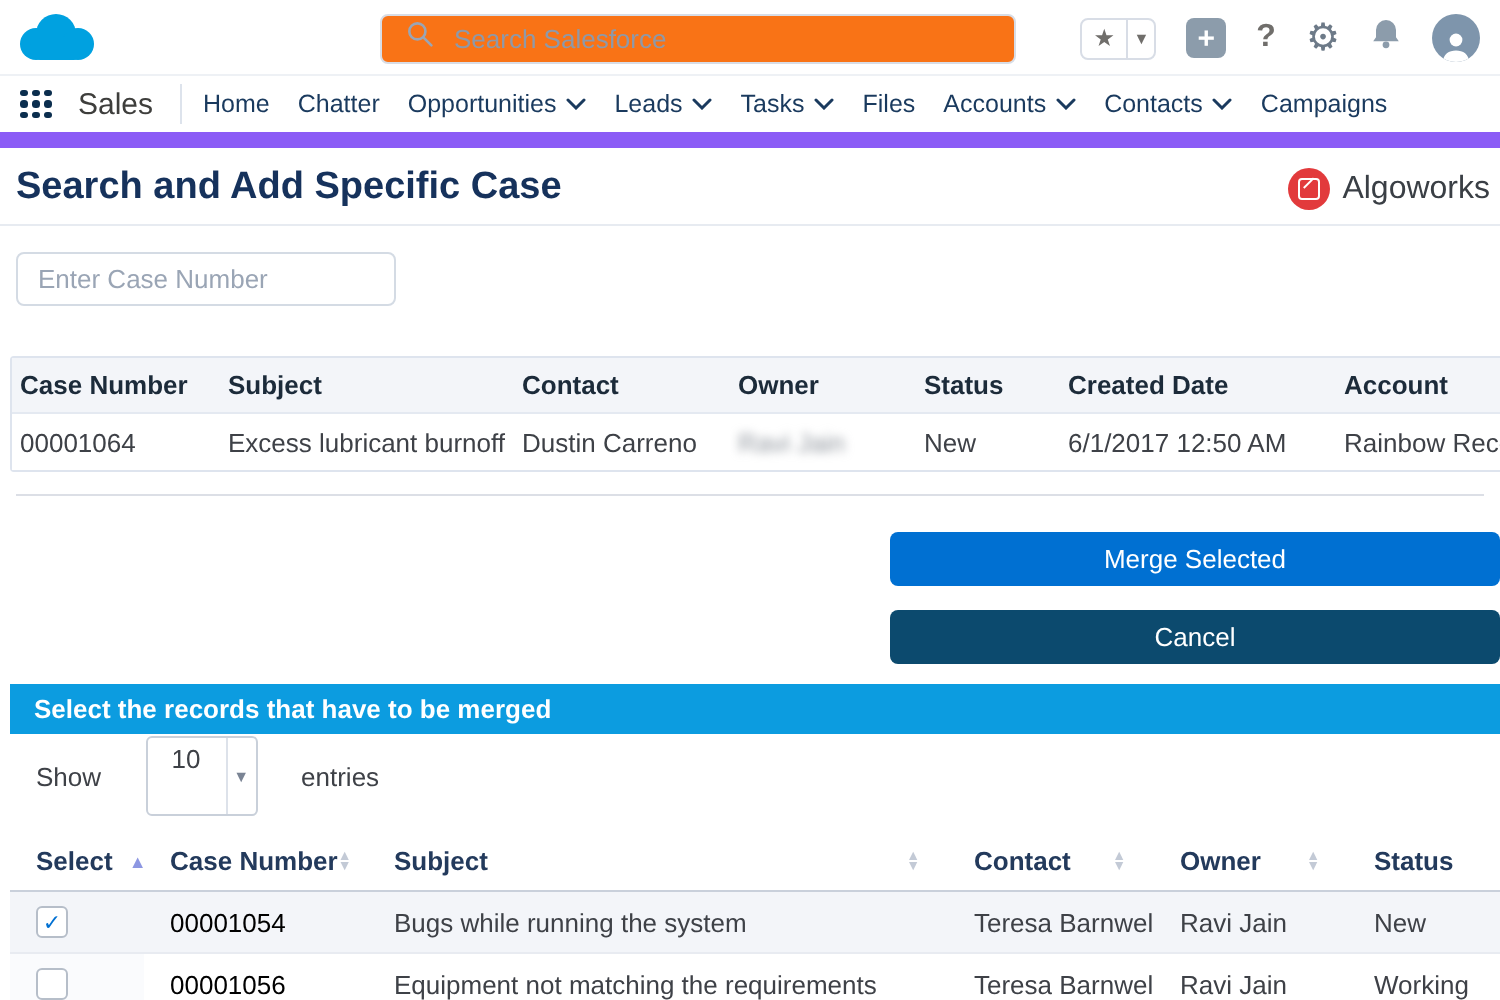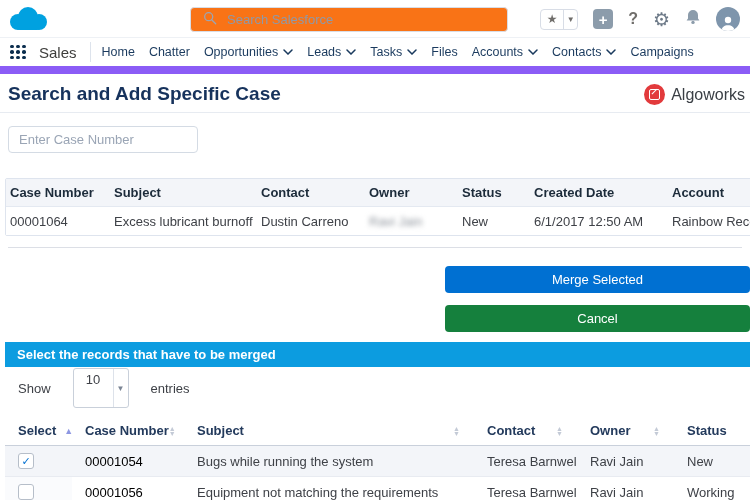--- a/index.html
+++ b/index.html
@@ -43,21 +43,21 @@
   .hr1 { border:none; border-top:1px solid #e7ebf1; margin-top:7px; }
   .hr2 { border:none; border-top:1px solid #dcdfe6; margin:11px 8px 0 8px; }
 
   
   .search-row { display:flex; align-items:center; gap:12px; margin:13px 0 0 8px; }
   .case-input { width:190px; height:27px; border:1px solid #d4dbe4; border-radius:4px; padding:0 10px; font-size:13px; color:#3e4147; font-family:inherit; outline:none; }
   .case-input::placeholder { color:#9aa5b5; }
   .btn { display:inline-flex; align-items:center; justify-content:center; gap:6px; height:27px; padding:0 12px;
     border-radius:4px; font-size:13px; font-family:inherit; color:#fff; border:none; cursor:pointer; white-space:nowrap; }
   .btn-blue { background:#0070d2; }
-  .btn-red { background:#15803d; }
+  .btn-red { background:#0c4a6e; }
 
   
   .t1 { margin:25px 0 0 5px; width:815px; border:1px solid #dee4ee; border-radius:2px; font-size:13px; }
   .t1-head, .t1-row { display:flex; align-items:center; height:28px; }
   .t1-head { background:#f3f5f9; border-bottom:1px solid #e4e9f1; font-weight:bold; color:#1c2b3a; }
   .t1-row { background:#fff; color:#3e4147; }
   .cell { padding-left:4px; overflow:hidden; white-space:nowrap; }
   .c1-1{width:104px;} .c1-2{width:147px;} .c1-3{width:108px;} .c1-4{width:93px;} .c1-5{width:72px;} .c1-6{width:138px;} .c1-7{width:150px;}
   .blurred { filter:blur(2.5px); color:#8e949c; }
 

